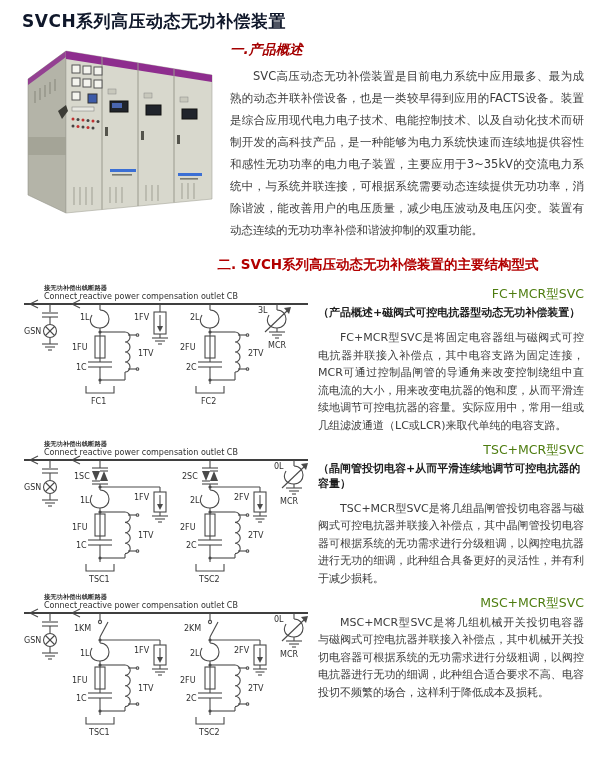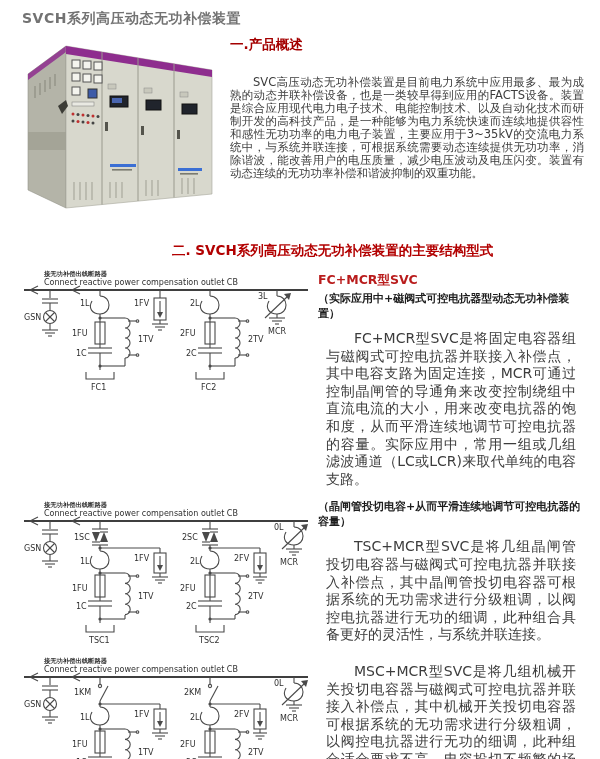--- a/index.html
+++ b/index.html
@@ -1,31 +1,31 @@
 <!DOCTYPE html>
 <html><head>
 <meta charset="utf-8">
 <style>
   html,body{margin:0;padding:0;background:#ffffff;}
   body{width:600px;height:759px;font-family:"DejaVu Sans","Liberation Sans",sans-serif;color:#3c3c3c;overflow:hidden;}
   .page{padding:6px 16px 0 22px;}
-  .doc-title{font-size:14px;font-weight:bold;color:#737373;margin:4px 0 8px 0;letter-spacing:.5px;}
+  .doc-title{font-size:17px;font-weight:bold;color:#0f172a;margin:4px 0 8px 0;letter-spacing:.5px;}
   .top-section{display:flex;gap:10px;align-items:flex-start;}
   .photo-wrap{flex:none;width:196px;height:192px;}
   .overview{flex:1;padding-left:2px;}
-  .overview h2{color:#a40000;font-size:13.5px;margin:0 0 22px 0;font-weight:bold;}
-  .overview p{font-size:11.5px;line-height:13px;text-align:justify;text-indent:2em;margin:0 0 1px 0;color:#3c3c3c;}
-  .section2-heading{color:#b20000;font-size:13.5px;font-weight:bold;margin:14px 0 8px 0;padding-left:150px;}
+  .overview h2{color:#a40000;font-size:13.5px;margin:0 0 6px 0;font-weight:bold;font-style:italic;}
+  .overview p{font-size:11.5px;line-height:22px;text-align:justify;text-indent:2em;margin:0 0 1px 0;color:#3c3c3c;}
+  .section2-heading{color:#b20000;font-size:13.5px;font-weight:bold;margin:14px 0 8px 0;text-align:center;padding-left:150px;}
   .diagram-row{display:flex;align-items:flex-start;margin-bottom:3px;}
   .circuit{flex:none;width:292px;text-decoration:underline;}
   .circuit svg{display:block;}
   .type-text{flex:1;padding-left:4px;}
-  .type-text h3{font-size:12.5px;font-weight:bold;color:#b91c1c;margin:4px 0 2px 0;}
+  .type-text h3{font-size:12.5px;font-weight:normal;color:#4d7c0f;margin:4px 0 2px 0;text-align:right;}
   .type-sub{font-size:11px;font-weight:bold;color:#1e1e1e;margin:0 0 9px 0;}
-  .type-desc{font-size:14px;line-height:17.6px;text-align:justify;text-indent:2em;color:#3c3c3c;margin:8px;}
+  .type-desc{font-size:11px;line-height:17.6px;text-align:justify;text-indent:2em;color:#3c3c3c;margin:0;}
   
   .wire{stroke:#4a4a4a;stroke-width:1.1;fill:none;}
   .busline{stroke:#3f3f3f;stroke-width:2;fill:none;}
   .solid{fill:#4a4a4a;stroke:none;}
   .lbl{font-size:8px;fill:#2f2f2f;}
   .lbl-small{font-size:6.3px;fill:#2f2f2f;font-weight:bold;}
   .lbl-en{font-size:8px;fill:#2f2f2f;}
 </style>
 </head>
 <body>
@@ -234,21 +234,21 @@
           <line x1="247" y1="50" x2="263" y2="50" class="wire"></line>
             <line x1="250" y1="53" x2="260" y2="53" class="wire"></line>
             <line x1="253" y1="56" x2="257" y2="56" class="wire"></line>
           <text x="236" y="31" class="lbl">3L</text>
           <text x="246" y="66" class="lbl">MCR</text>
         </g>
       </svg>
     </div>
     <div class="type-text">
       <h3>FC+MCR型SVC</h3>
-      <div class="type-sub">（实际应用中+磁阀式可控电抗器型动态无功补偿装置）</div>
+      <div class="type-sub">（产品概述+磁阀式可控电抗器型动态无功补偿装置）</div>
       <p class="type-desc">FC+MCR型SVC是将固定电容器组与磁阀式可控电抗器并联接入补偿点，其中电容支路为固定连接，MCR可通过控制晶闸管的导通角来改变控制绕组中直流电流的大小，用来改变电抗器的饱和度，从而平滑连续地调节可控电抗器的容量。实际应用中，常用一组或几组滤波通道（LC或LCR)来取代单纯的电容支路。</p>
     </div>
   </div>
 
   <div class="diagram-row">
     <div class="circuit">
       <svg width="292" height="150" viewBox="0 0 292 150">
         <text x="22" y="8" class="lbl-small">接无功补偿出线断路器</text>
         <text x="22" y="17" class="lbl-en">Connect reactive power compensation outlet CB</text>
         <g>
@@ -378,22 +378,23 @@
           <line x1="272" y1="46" x2="272" y2="50" class="wire"></line>
           <line x1="264" y1="50" x2="280" y2="50" class="wire"></line>
             <line x1="267" y1="53" x2="277" y2="53" class="wire"></line>
             <line x1="270" y1="56" x2="274" y2="56" class="wire"></line>
           <text x="252" y="31" class="lbl">0L</text>
           <text x="258" y="66" class="lbl">MCR</text>
         </g>
       </svg>
     </div>
     <div class="type-text">
+      <h3>TSC+MCR型SVC</h3>
       <div class="type-sub">（晶闸管投切电容+从而平滑连续地调节可控电抗器的容量）</div>
-      <p class="type-desc">TSC+MCR型SVC是将几组晶闸管投切电容器与磁阀式可控电抗器并联接入补偿点，其中晶闸管投切电容器可根据系统的无功需求进行分级粗调，以阀控电抗器进行无功的细调，此种组合具备更好的灵活性，与系统并联连接。</p>
+      <p class="type-desc">TSC+MCR型SVC是将几组晶闸管投切电容器与磁阀式可控电抗器并联接入补偿点，其中晶闸管投切电容器可根据系统的无功需求进行分级粗调，以阀控电抗器进行无功的细调，此种组合具备更好的灵活性，并有利于减少损耗。</p>
     </div>
   </div>
 
   <div class="diagram-row">
     <div class="circuit">
       <svg width="292" height="150" viewBox="0 0 292 150">
         <text x="22" y="8" class="lbl-small">接无功补偿出线断路器</text>
         <text x="22" y="17" class="lbl-en">Connect reactive power compensation outlet CB</text>
         <g>
           <line x1="2" y1="22" x2="286" y2="22" class="busline"></line>
@@ -514,17 +515,18 @@
           <line x1="272" y1="46" x2="272" y2="50" class="wire"></line>
           <line x1="264" y1="50" x2="280" y2="50" class="wire"></line>
             <line x1="267" y1="53" x2="277" y2="53" class="wire"></line>
             <line x1="270" y1="56" x2="274" y2="56" class="wire"></line>
           <text x="252" y="31" class="lbl">0L</text>
           <text x="258" y="66" class="lbl">MCR</text>
         </g>
       </svg>
     </div>
     <div class="type-text">
+      <h3>MSC+MCR型SVC</h3>
       <p class="type-desc">MSC+MCR型SVC是将几组机械开关投切电容器与磁阀式可控电抗器并联接入补偿点，其中机械开关投切电容器可根据系统的无功需求进行分级粗调，以阀控电抗器进行无功的细调，此种组合适合要求不高、电容投切不频繁的场合，这样利于降低成本及损耗。</p>
     </div>
   </div>
 
 </div>
 
 </body></html>

